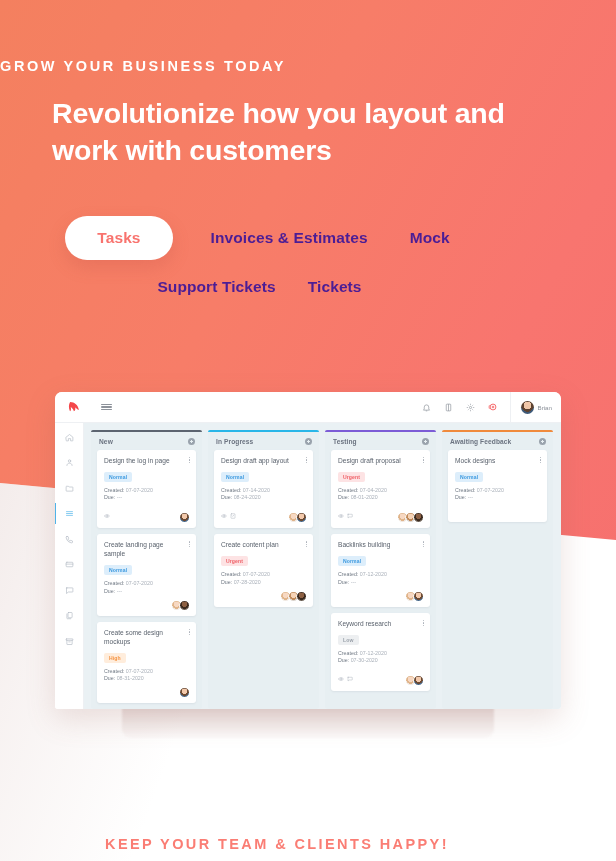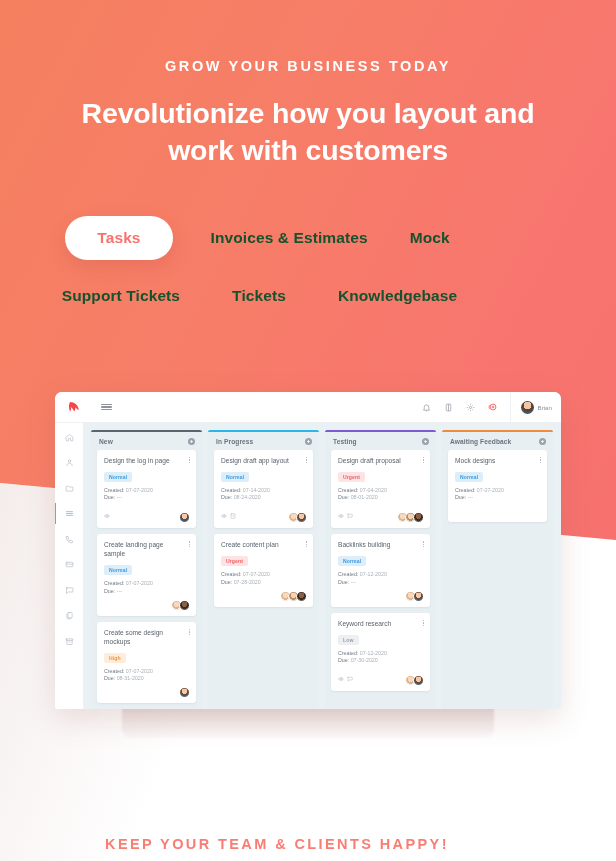--- a/index.html
+++ b/index.html
@@ -22,21 +22,21 @@
     clip-path: polygon(0 483px, 616px 540px, 616px 861px, 0 861px);
   }
   #bg-wedge-tint {
     position: absolute; left: 0; top: 470px; width: 300px; height: 391px;
     background: linear-gradient(110deg, rgba(225,205,202,0.38) 0%, rgba(255,255,255,0) 62%);
     clip-path: polygon(0 13px, 300px 41px, 300px 391px, 0 391px);
     pointer-events: none;
   }
 
   
-  #hero { position: absolute; left: 0; top: 0; width: 616px; text-align: center; }
+  #hero { position: absolute; left: 0; top: 0; width: 616px; text-align: left; }
   #eyebrow {
     margin-top: 58px;
     color: #ffffff;
     font-size: 14.5px;
     font-weight: bold;
     letter-spacing: 2.6px;
   }
   #headline {
     margin-top: 21px;
     color: #ffffff;
@@ -44,23 +44,23 @@
     font-weight: bold;
     line-height: 37px;
     letter-spacing: -0.2px;
     padding: 0 52px;
   }
 
   
   #tabs { position: absolute; left: 0; top: 216px; width: 519px; }
   .tab-row { display: flex; justify-content: center; align-items: center; }
   .tab-row.row1 { gap: 34px; }
-  .tab-row.row2 { gap: 44px; margin-top: 21px; }
+  .tab-row.row2 { gap: 24px; margin-top: 12px; }
   .tab {
-    color: #14532d;
+    color: #4c1d95;
     font-size: 15.5px;
     font-weight: bold;
     letter-spacing: 0.1px;
     padding: 6px 4px;
     white-space: nowrap;
     cursor: pointer;
   }
   .tab.active {
     background: #ffffff;
     color: #f8736e;
@@ -182,21 +182,20 @@
 
 <div id="tabs">
   <div class="tab-row row1">
       <div class="tab active">Tasks</div>
       <div class="tab">Invoices &amp; Estimates</div>
       <div class="tab">Mock</div>
     </div>
   <div class="tab-row row2">
       <div class="tab">Support Tickets</div>
       <div class="tab">Tickets</div>
-      <div class="tab">Knowledgebase</div>
     </div>
 </div>
 
 <div id="app-shadow"></div>
 
 <div id="app-window">
 
   <div id="app-topbar">
     <div id="app-logo">
       <svg width="15" height="15" viewBox="0 0 24 24">

